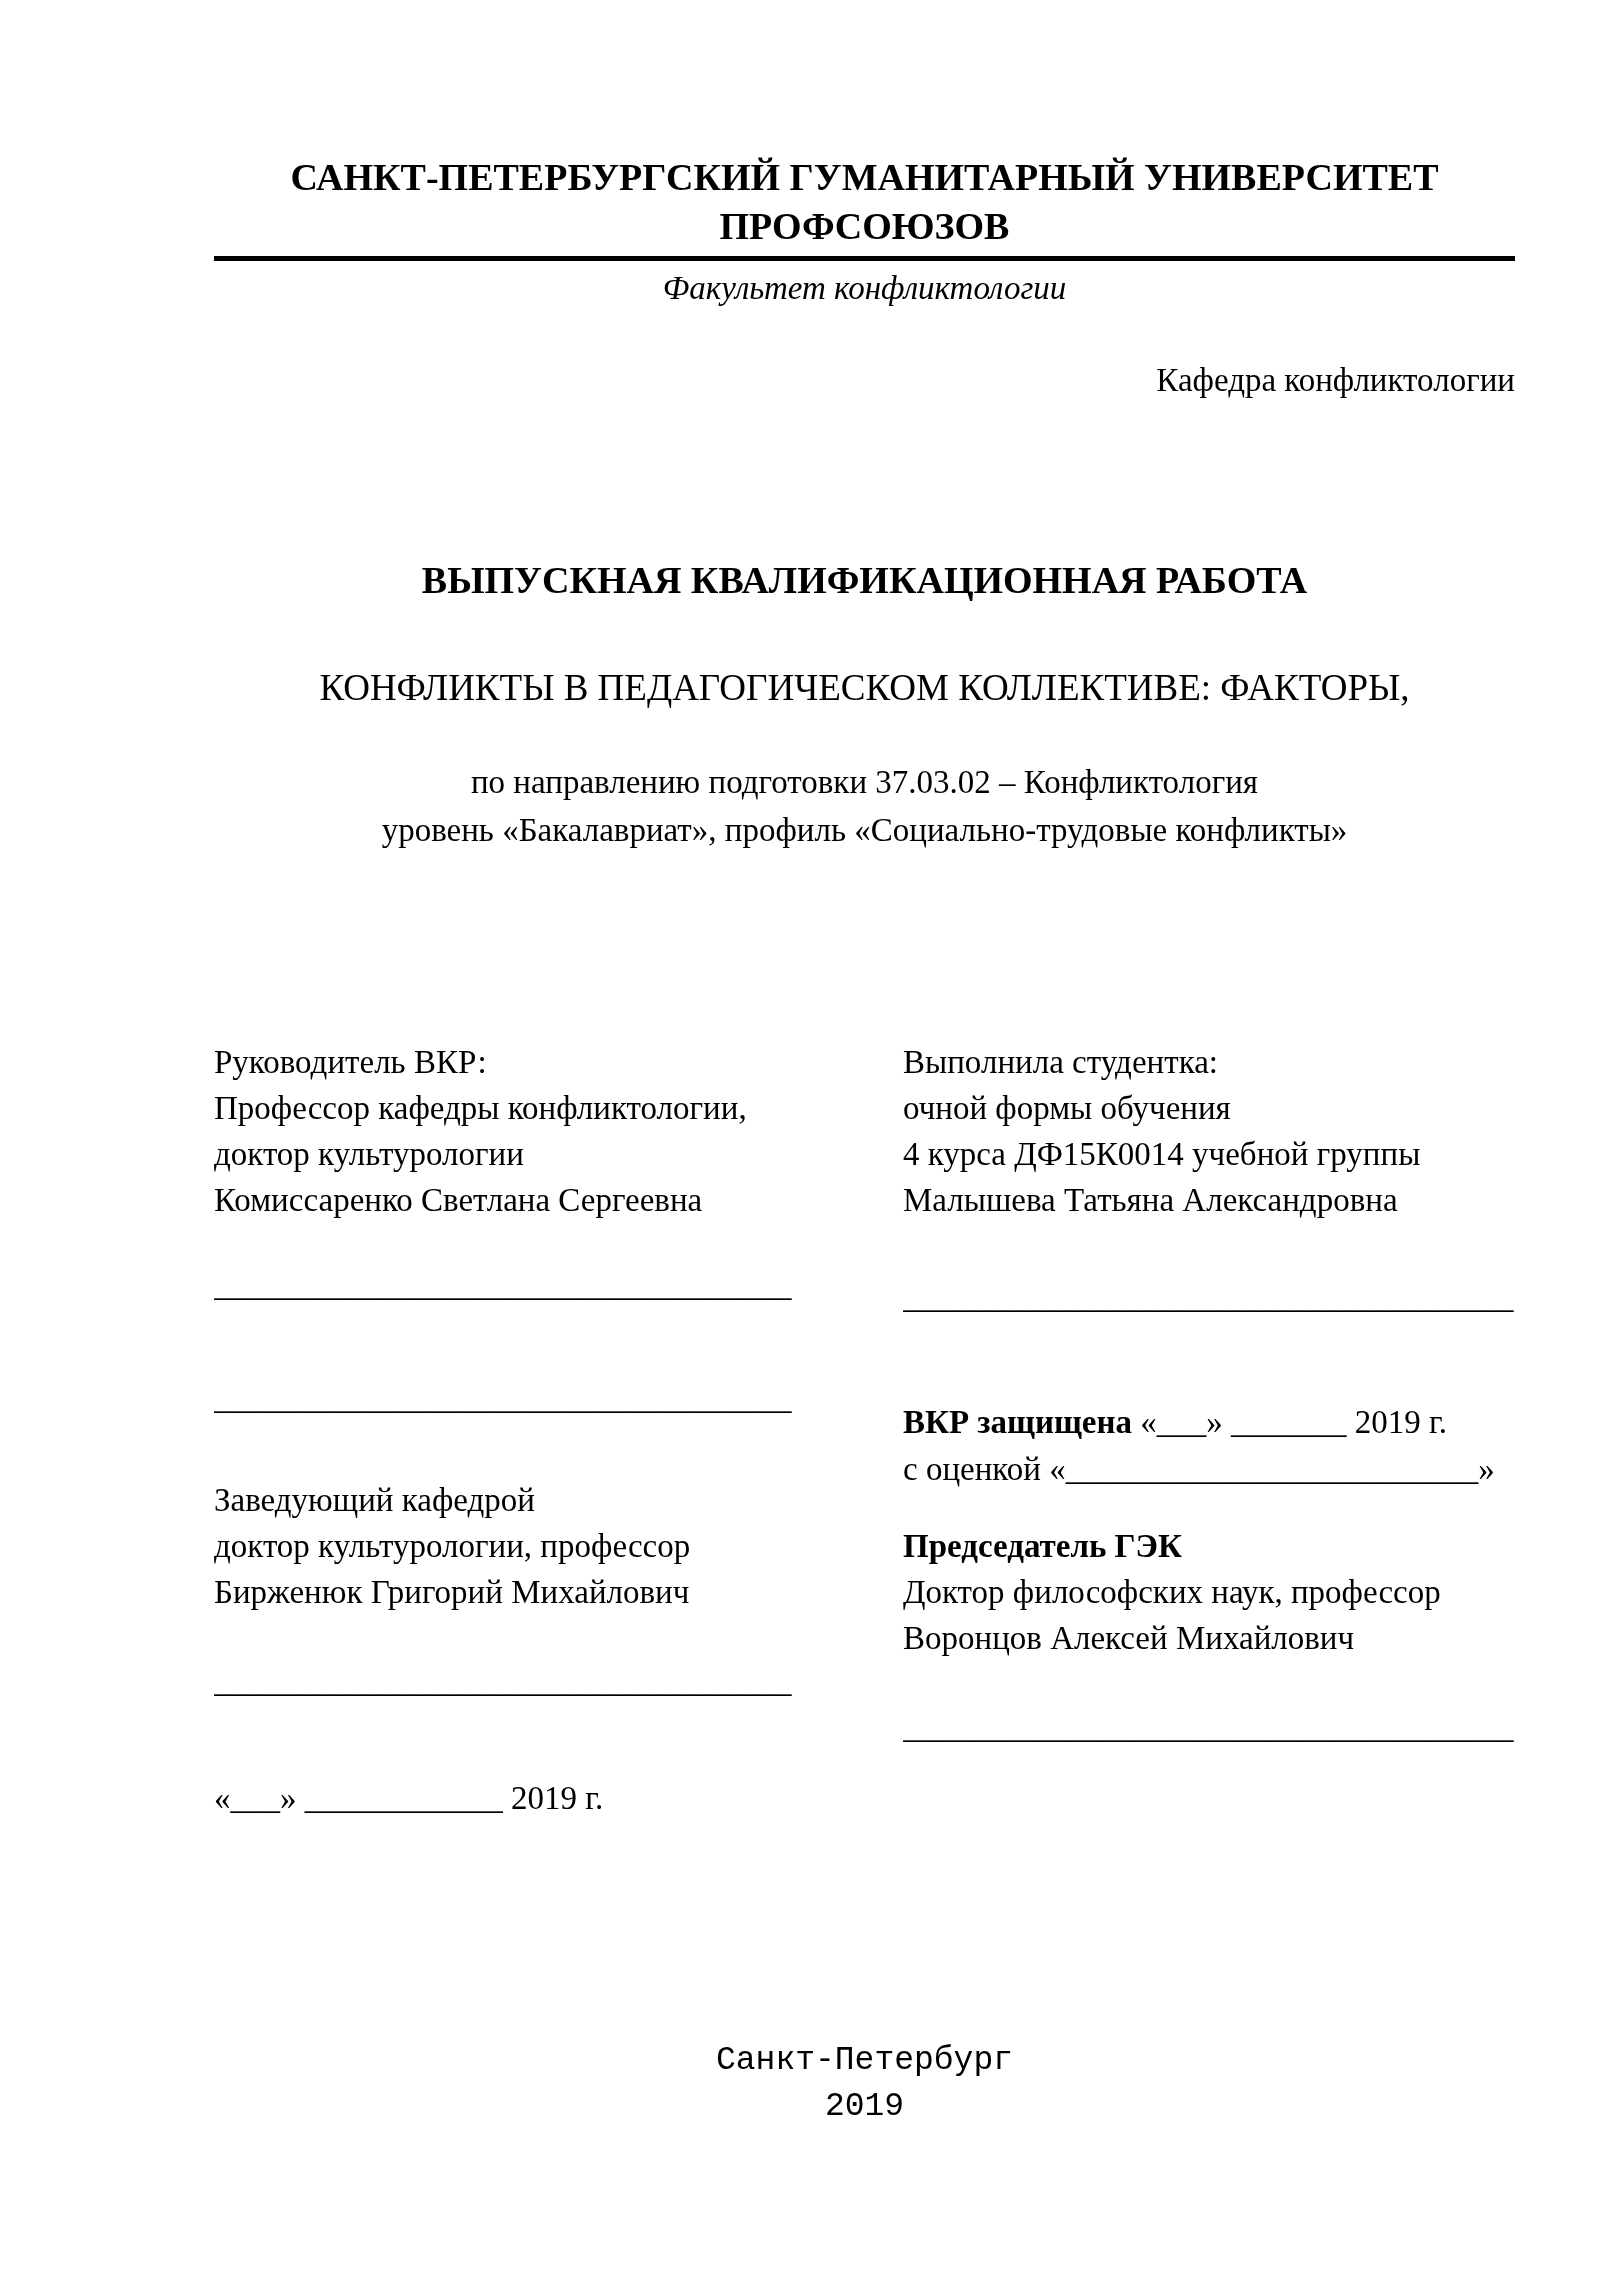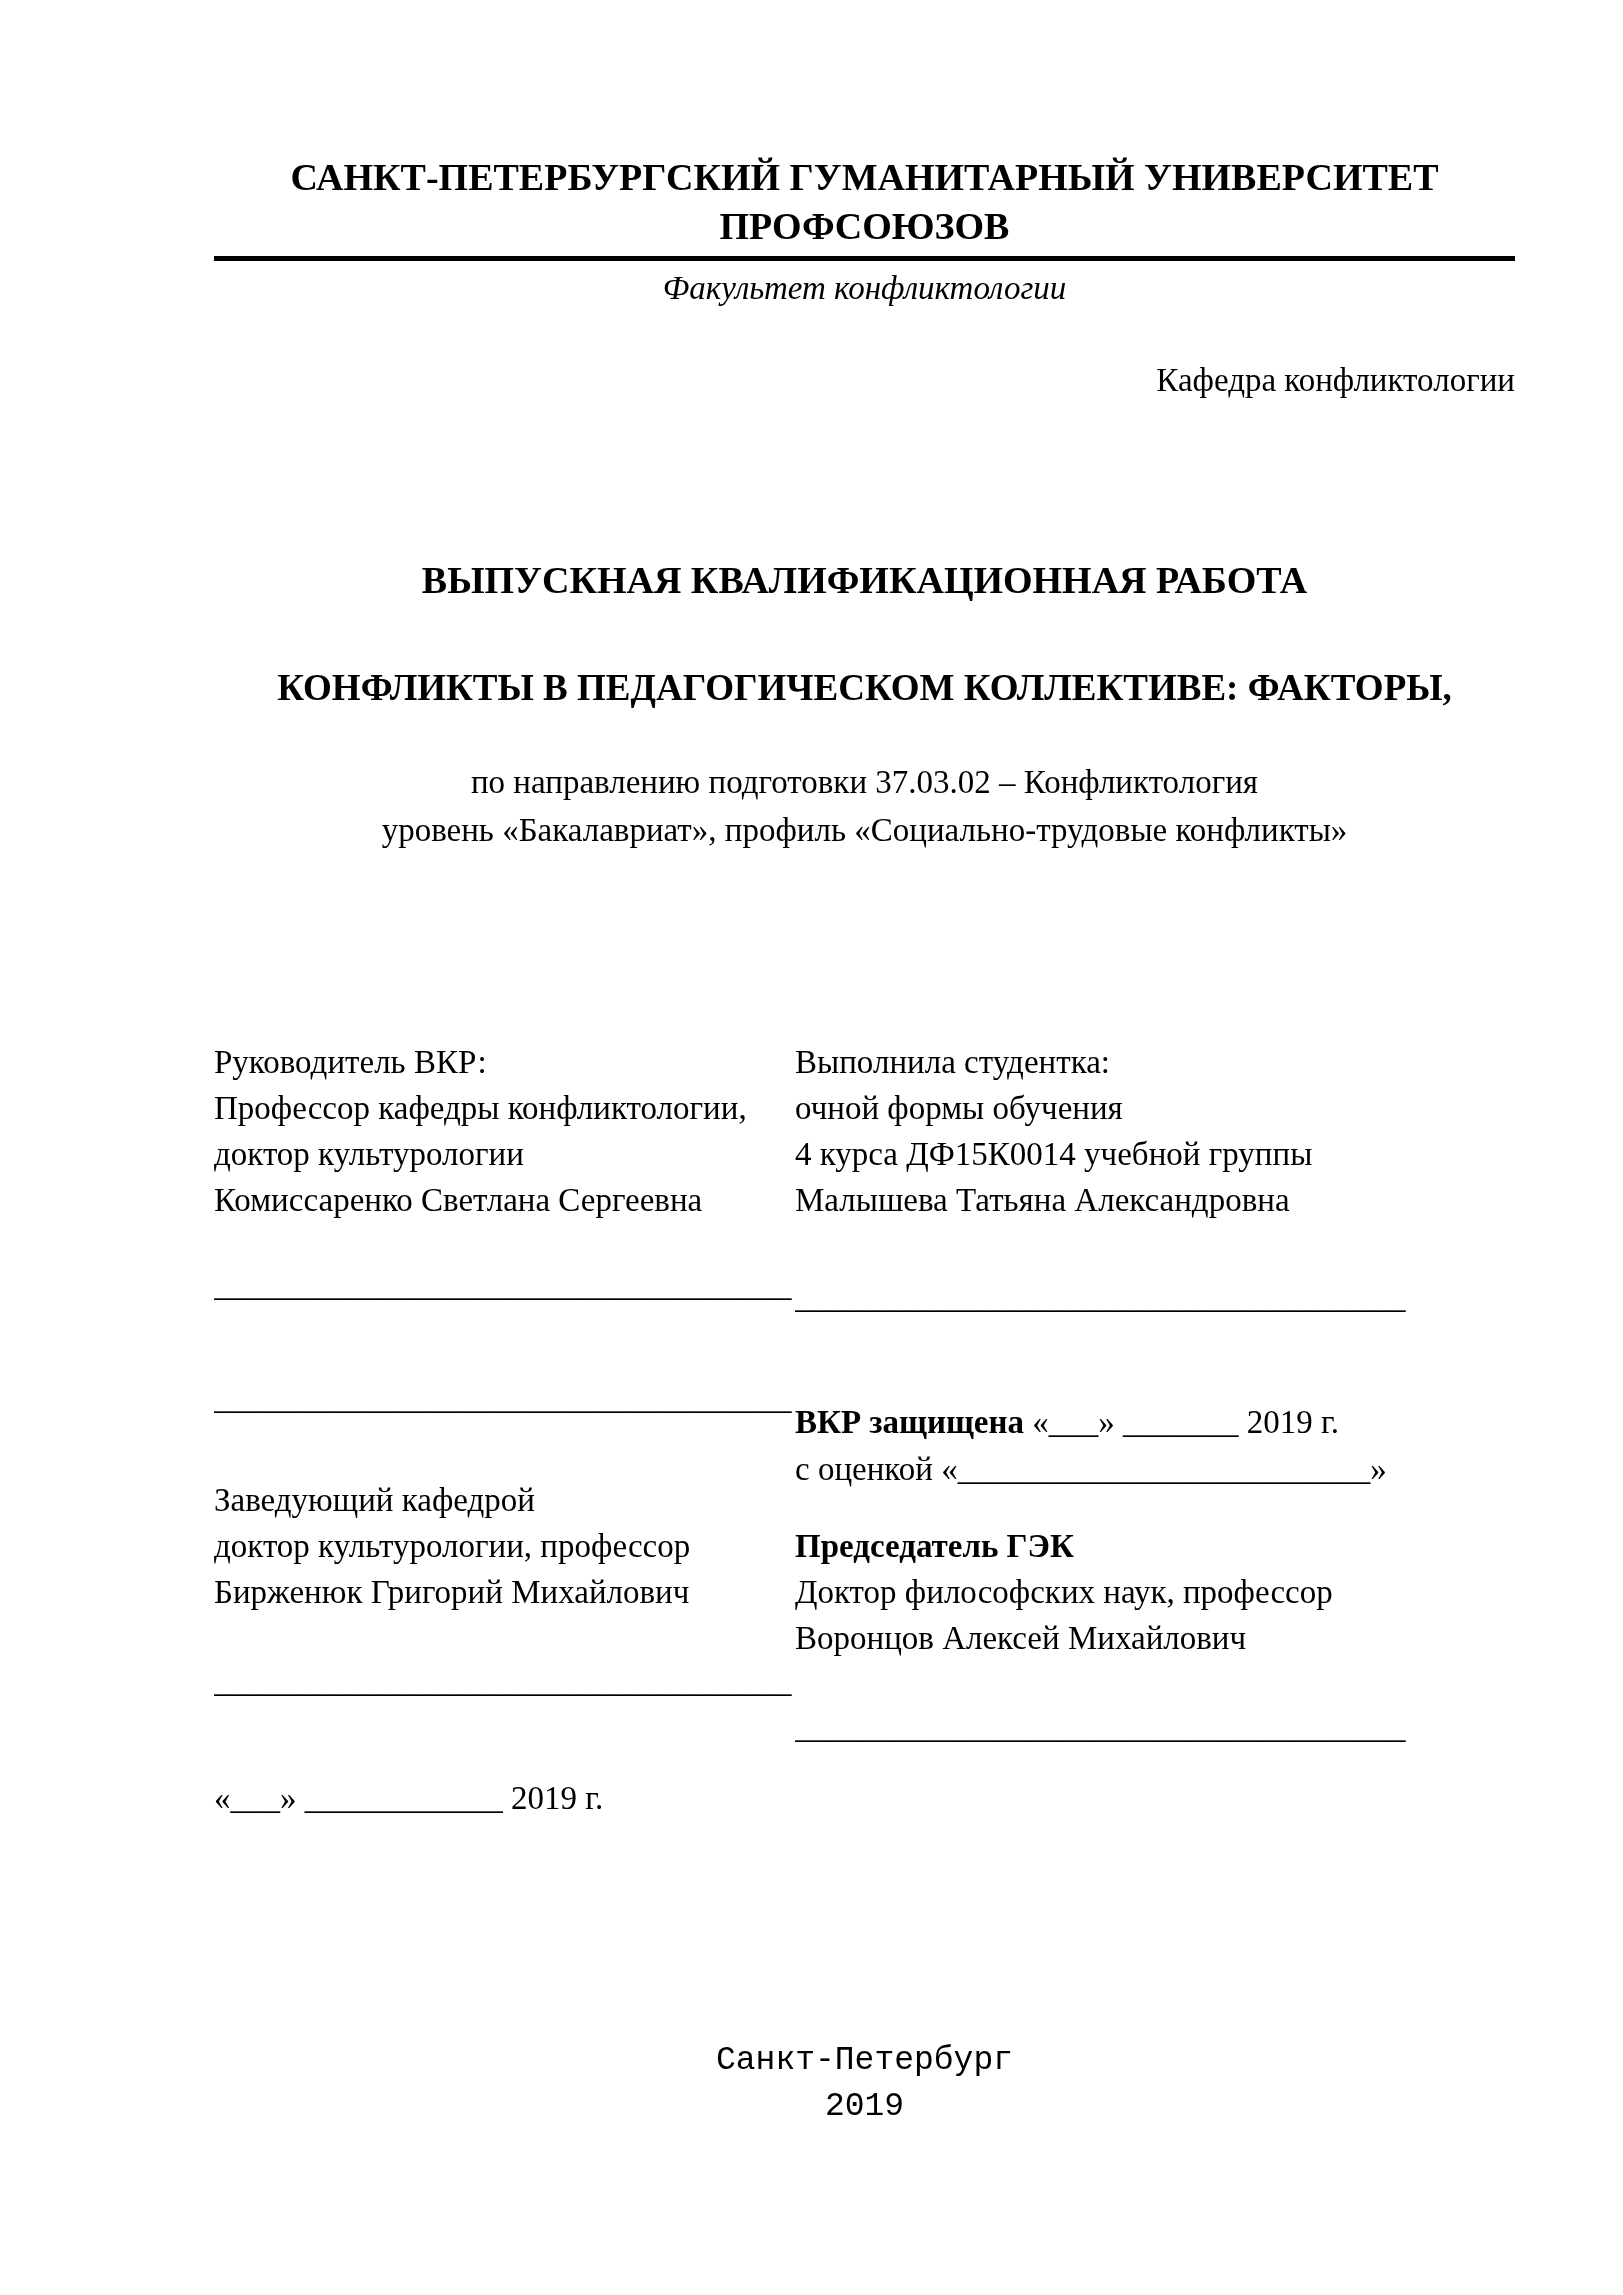--- a/index.html
+++ b/index.html
@@ -41,35 +41,36 @@
   .work-type {
     font-size: 38px;
     font-weight: bold;
     text-align: center;
     line-height: 1.3;
     margin-top: 153px;
     white-space: nowrap;
   }
   .thesis-title {
     font-size: 37px;
-    font-weight: bold;
+    font-weight: normal;
     text-align: center;
     line-height: 1.42;
     margin-top: 57px;
   }
   .thesis-title div { white-space: nowrap; }
   .program {
     text-align: center;
     line-height: 1.45;
     margin-top: 44px;
   }
   .program div { white-space: nowrap; }
   .columns {
     display: grid;
     grid-template-columns: 581px 612px;
+    column-gap: 108px;
     margin-top: 184px;
     line-height: 1.4;
   }
   .col div { line-height: 1.4; }
   .sig {
     white-space: nowrap;
     overflow: hidden;
     letter-spacing: 0;
   }
   .l-sig1 { margin-top: 39px; }

